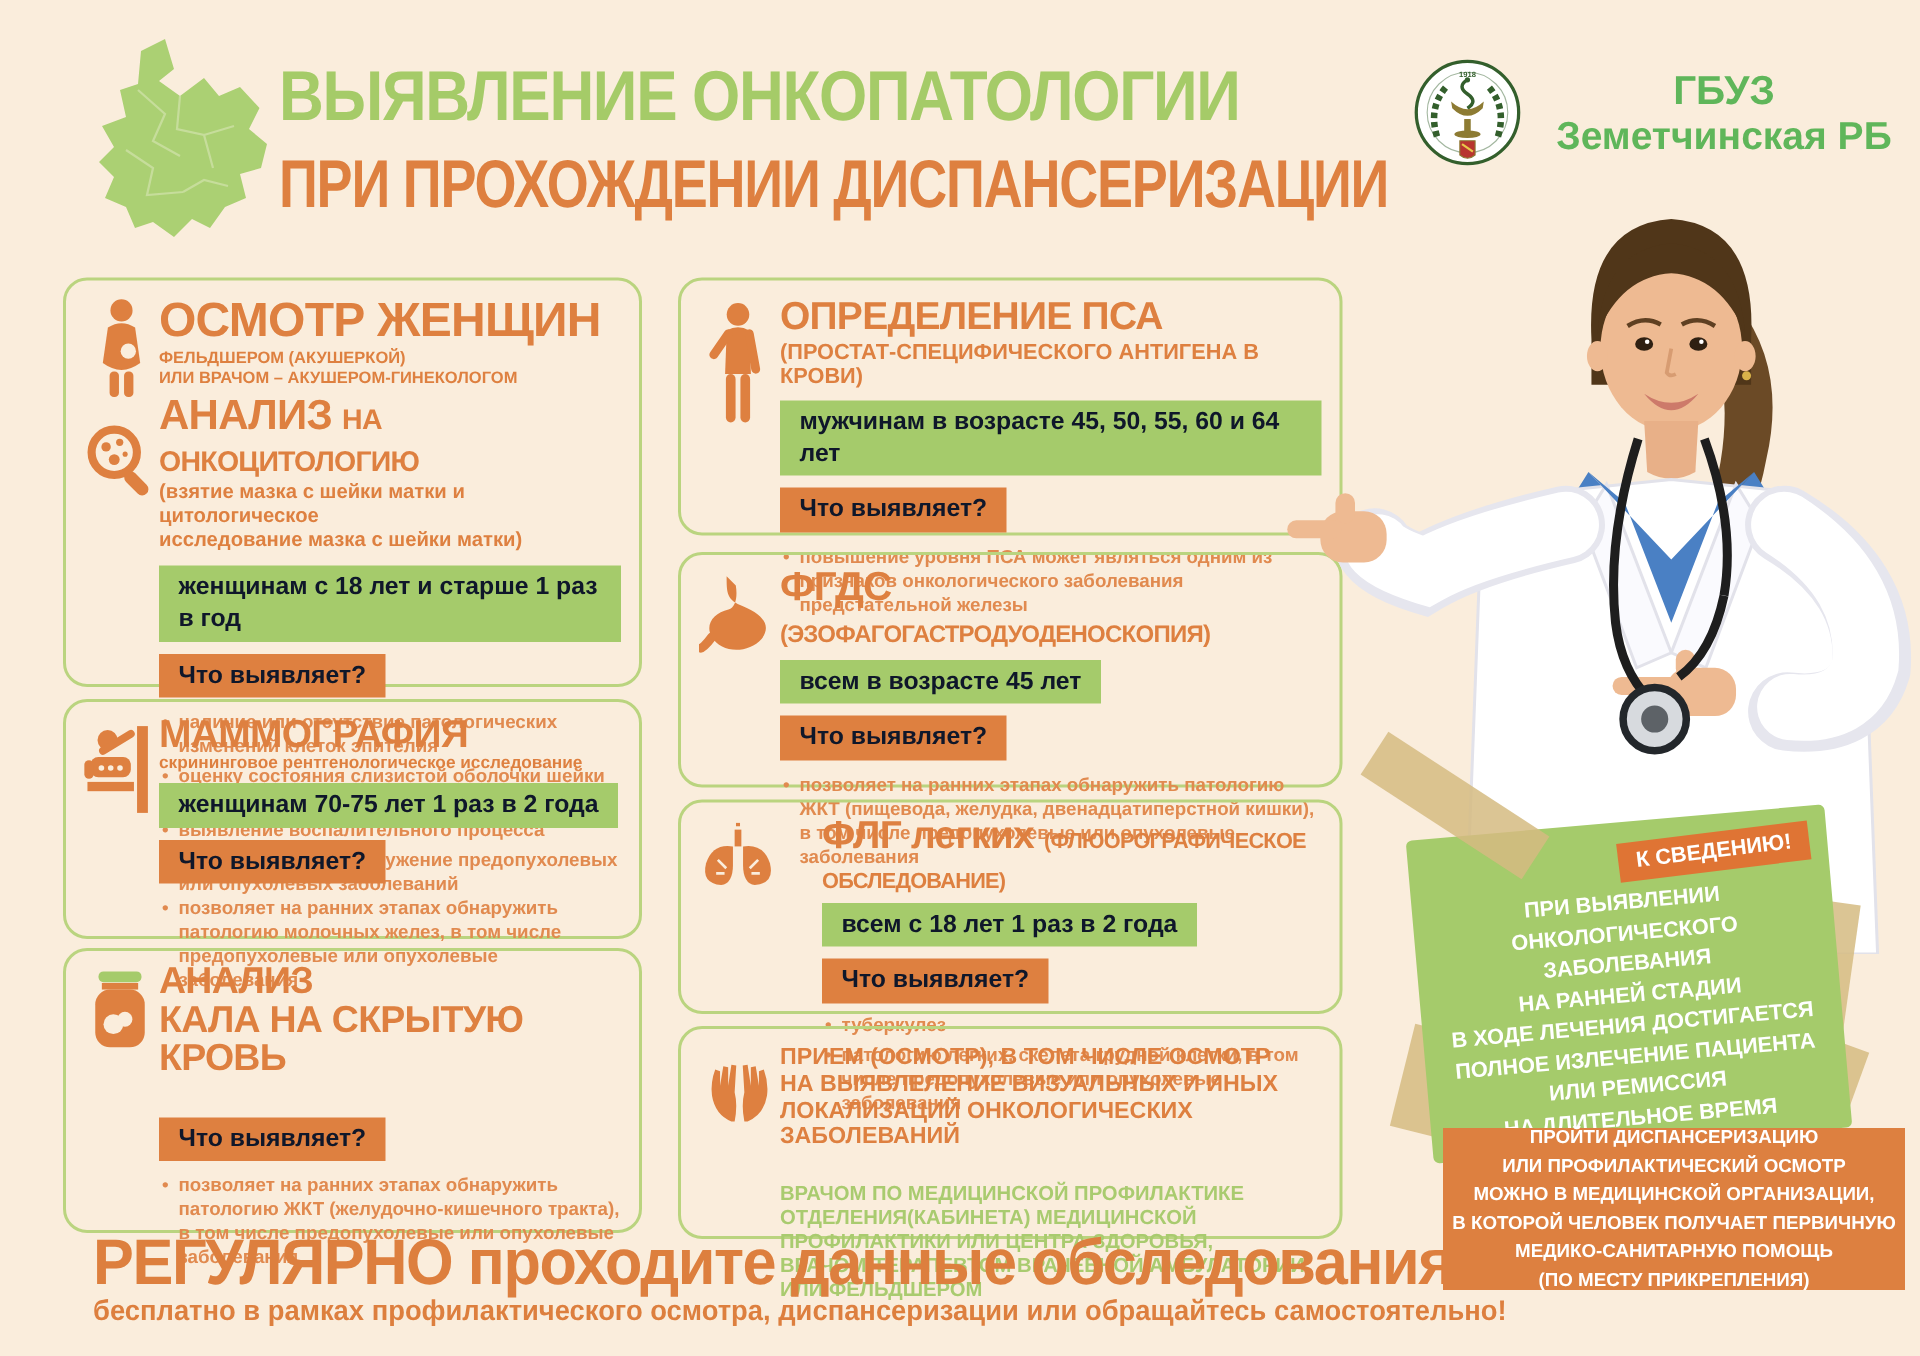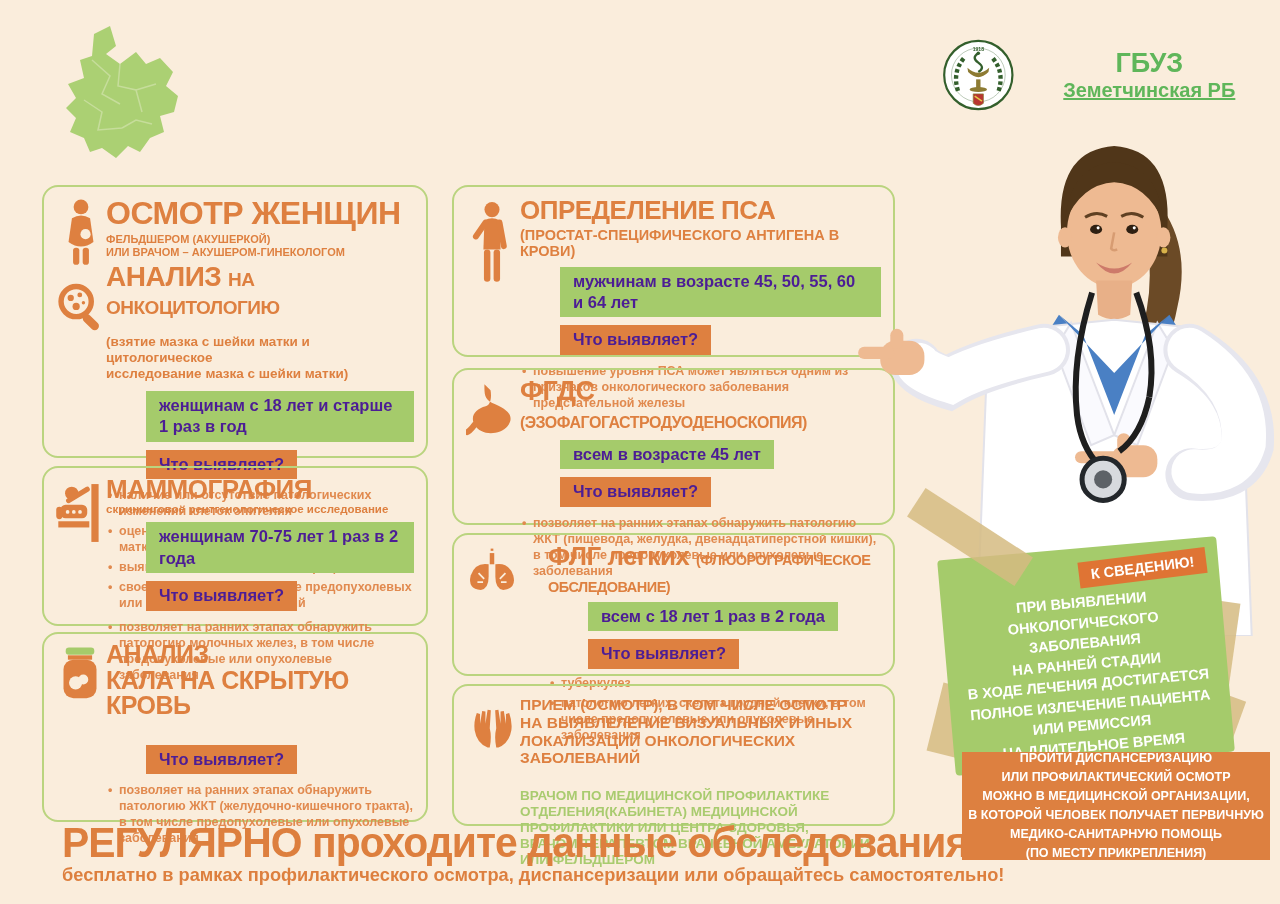--- a/index.html
+++ b/index.html
@@ -9,35 +9,35 @@
   
   .map { position:absolute; left:32px; top:20px; }
   .titles { position:absolute; left:186px; top:36px; width:720px; }
   .title1 { color:#a5cb68; font-size:47px; font-weight:bold; letter-spacing:-1px;
             transform:scaleX(.88); transform-origin:left top; white-space:nowrap; }
   .title2 { color:#de8040; font-size:45px; font-weight:bold; letter-spacing:-1px; margin-top:6px;
             transform:scaleX(.80); transform-origin:left top; white-space:nowrap; }
   .logo { position:absolute; left:942px; top:38px; width:330px; display:flex; align-items:center; }
   .org { width:250px; margin-left:12px; text-align:center; color:#5fb65a; font-weight:bold; line-height:1.15; }
   .org-l1 { font-size:27px; }
-  .org-l2 { font-size:20px;text-decoration:underline; }
+  .org-l2 { font-size:26px; }
 
   
   .card { position:absolute; border:2px solid #bad47f; border-radius:16px; }
   .icon-abs { position:absolute; }
   .card-body { height:100%; }
   .h-card { color:#de8040; font-weight:bold; font-size:26px; letter-spacing:-0.5px; line-height:1.02; }
   .h-big { font-size:28px; }
   .h-rest { font-size:19px; }
   .h-paren { font-size:16px; }
   .h-paren-sm { font-size:14.5px; }
   .sub-small { color:#de8040; font-weight:bold; font-size:11px; line-height:1.2; }
   .sub-mid { color:#de8040; font-weight:bold; font-size:14.5px; margin-top:3px; }
-  .paren { color:#de8040; font-weight:bold; font-size:13.5px; line-height:1.2; margin-top:16px; }
-  .badge { display:inline-block; color:#4c1d95; font-weight:bold; font-size:16.5px; line-height:1.3; padding:4px 13px;margin-left:40px; }
+  .paren { color:#de8040; font-weight:bold; font-size:13.5px; line-height:1.2; margin-top:2px; }
+  .badge { display:inline-block; color:#0f172a; font-weight:bold; font-size:16.5px; line-height:1.3; padding:4px 13px; }
   .badge-green { background:#a5cb6b; }
   .badge-orange { background:#de8040; }
   .pre { white-space:pre-line; }
   ul.bullets { list-style:none; margin-top:8px; }
   ul.bullets li { position:relative; padding-left:13px; color:#e18a4f; font-weight:bold;
                   font-size:12.5px; line-height:1.28; margin-bottom:4px; }
   ul.bullets li::before { content:"•"; position:absolute; left:2px; top:0; }
   .mt4{margin-top:4px}.mt6{margin-top:6px}.mt8{margin-top:8px}
 
   .title7 { color:#de8040; font-weight:bold; font-size:15.5px; line-height:1.15; }
@@ -73,20 +73,24 @@
 </head>
 <body>
 
 <div class="poster">
 
   <svg class="map" width="150" height="145" viewBox="0 0 150 145">
     <path fill="#abd073" d="M62,14 L78,6 L84,26 L74,34 L88,44 L104,32 L114,44 L128,38 L141,52 L134,66 L146,76 L142,92 L128,96 L132,112 L118,118 L108,132 L96,126 L84,138 L70,128 L58,132 L52,118 L38,112 L44,98 L34,88 L44,78 L36,64 L52,58 L48,40 L60,36 Z"></path>
     <path fill="none" stroke="#c6dd9b" stroke-width="1.5" d="M60,40 L78,56 L70,74 L88,84 M88,44 L86,66 L104,70 L110,92 M52,80 L70,92 L66,110 L90,108 M104,70 L124,64 M90,108 L104,100 L120,104"></path>
   </svg>
 
+  <div class="titles">
+    <div class="title1">ВЫЯВЛЕНИЕ ОНКОПАТОЛОГИИ</div>
+    <div class="title2">ПРИ ПРОХОЖДЕНИИ ДИСПАНСЕРИЗАЦИИ</div>
+  </div>
 
   <div class="logo">
     <svg width="74" height="74" viewBox="0 0 100 100">
       <circle cx="50" cy="50" r="47" fill="#ffffff" stroke="#335f2c" stroke-width="3"></circle>
       <circle cx="50" cy="50" r="37" fill="none" stroke="#335f2c" stroke-width="1" opacity=".45"></circle>
       <text x="50" y="17" font-size="7" font-weight="bold" text-anchor="middle" fill="#335f2c">1918</text>
       <path d="M22,72 Q14,46 30,27" stroke="#335f2c" stroke-width="6" fill="none" stroke-dasharray="5 3.5"></path>
       <path d="M78,72 Q86,46 70,27" stroke="#335f2c" stroke-width="6" fill="none" stroke-dasharray="5 3.5"></path>
       <path d="M50,20 Q40,26 50,33 Q60,40 50,46" stroke="#335f2c" stroke-width="3.2" fill="none"></path>
       <circle cx="50" cy="20" r="2.4" fill="#335f2c"></circle>

